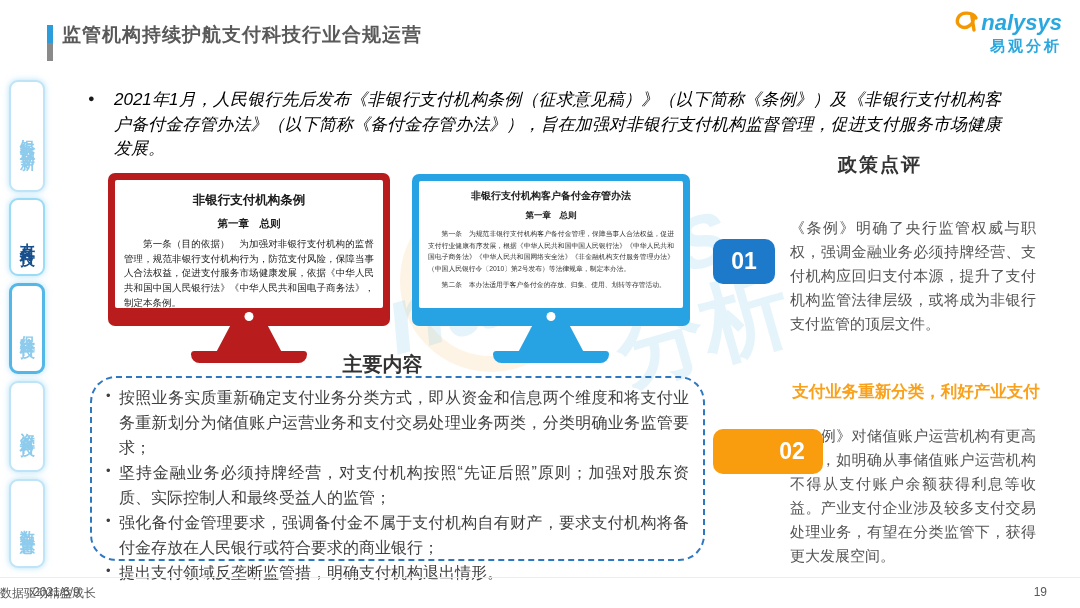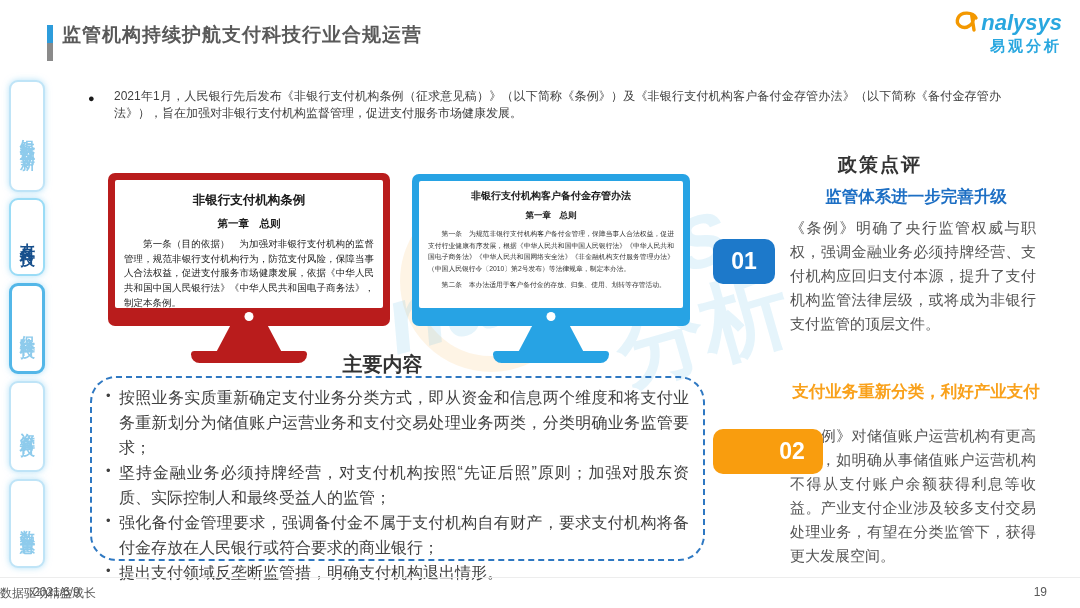--- a/index.html
+++ b/index.html
@@ -33,21 +33,21 @@
   .title-bar .tb-top{height:18px;background:#2d9cdb;}
   .title-bar .tb-bot{height:18px;background:#8a8a8a;}
   .page-title{position:absolute;left:62px;top:22px;font-size:19px;font-weight:bold;color:#595959;
     letter-spacing:1px;z-index:3;}
   .logo{position:absolute;right:18px;top:10px;width:130px;text-align:right;z-index:3;}
   .logo-row{display:flex;align-items:center;justify-content:flex-end;}
   .logo-en{font-size:22px;font-weight:bold;font-style:italic;color:#29a7df;letter-spacing:0;}
   .logo-cn{font-size:15px;font-weight:bold;color:#29a7df;letter-spacing:3px;margin-top:1px;}
   
   .intro{position:absolute;left:86px;top:88px;width:915px;padding-left:28px;box-sizing:border-box;
-    font-size:12px;line-height:1.45;color:#404040;z-index:3;text-align:justify;}
+    font-size:17px;line-height:1.45;color:#000000;z-index:3;text-align:justify;font-style:italic;}
   .intro::before{content:"●";position:absolute;left:2px;top:3px;font-size:11px;color:#1a1a1a;}
   
   .monitor{position:absolute;z-index:3;}
   .mon-screen{box-sizing:border-box;border-radius:7px;padding:7px 7px 18px 7px;position:relative;}
   .mon-white{background:#fff;border-radius:2px;height:100%;box-sizing:border-box;
     padding:8px 9px;overflow:hidden;color:#1a1a1a;}
   .mon-cam{position:absolute;left:50%;bottom:5px;width:9px;height:9px;border-radius:50%;
     background:#fff;transform:translateX(-50%);}
   .mon-neck{margin:0 auto;width:86px;height:26px;}
   .mon-base{margin:-1px auto 0;width:116px;height:12px;border-radius:4px 4px 10px 10px;}
@@ -179,21 +179,20 @@
     <ul>
       <li>按照业务实质重新确定支付业务分类方式，即从资金和信息两个维度和将支付业务重新划分为储值账户运营业务和支付交易处理业务两类，分类明确业务监管要求；</li>
       <li>坚持金融业务必须持牌经营，对支付机构按照“先证后照”原则；加强对股东资质、实际控制人和最终受益人的监管；</li>
       <li>强化备付金管理要求，强调备付金不属于支付机构自有财产，要求支付机构将备付金存放在人民银行或符合要求的商业银行；</li>
       <li>提出支付领域反垄断监管措，明确支付机构退出情形。</li>
     </ul>
   </div>
 
   <div class="policy-title">政策点评</div>
 
-  <div class="sec-heading h-blue">监管体系进一步完善升级</div>
   <div class="sec-body b1">《条例》明确了央行监管权威与职权，强调金融业务必须持牌经营、支付机构应回归支付本源，提升了支付机构监管法律层级，或将成为非银行支付监管的顶层文件。</div>
   <div class="badge badge-01">01</div>
 
   <div class="sec-heading h-orange">支付业务重新分类，利好产业支付</div>
   <div class="sec-body b2">《条例》对储值账户运营机构有更高要求，如明确从事储值账户运营机构不得从支付账户余额获得利息等收益。产业支付企业涉及较多支付交易处理业务，有望在分类监管下，获得更大发展空间。</div>
   <div class="badge badge-02">02</div>
 
   <div class="footer">
     <span class="f-date">2021/6/9</span>
     <span class="f-center">数据驱动精益成长</span>

